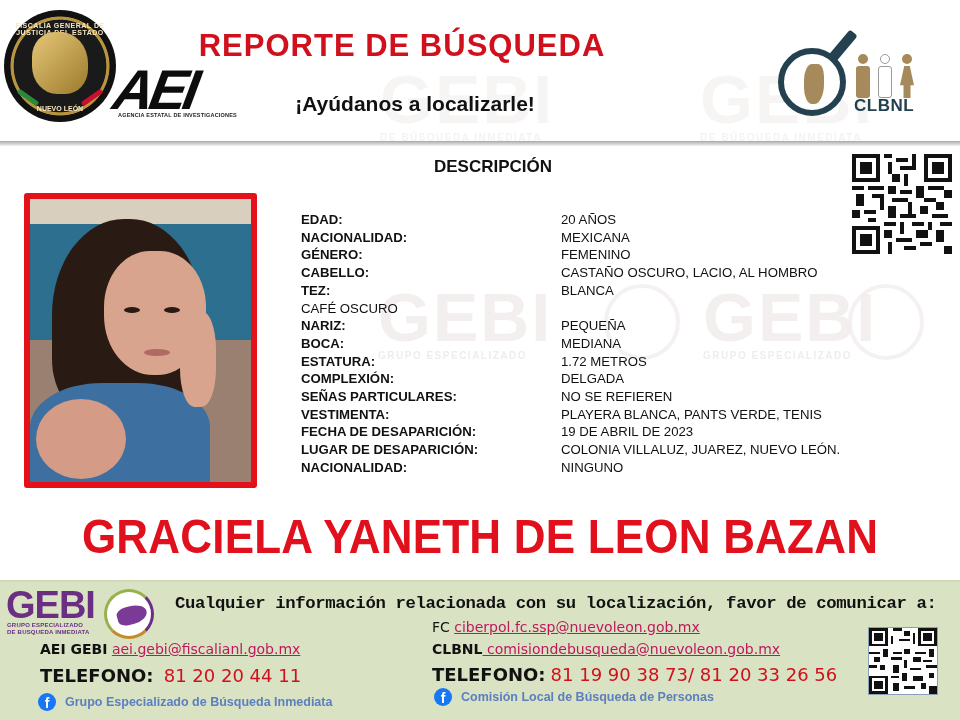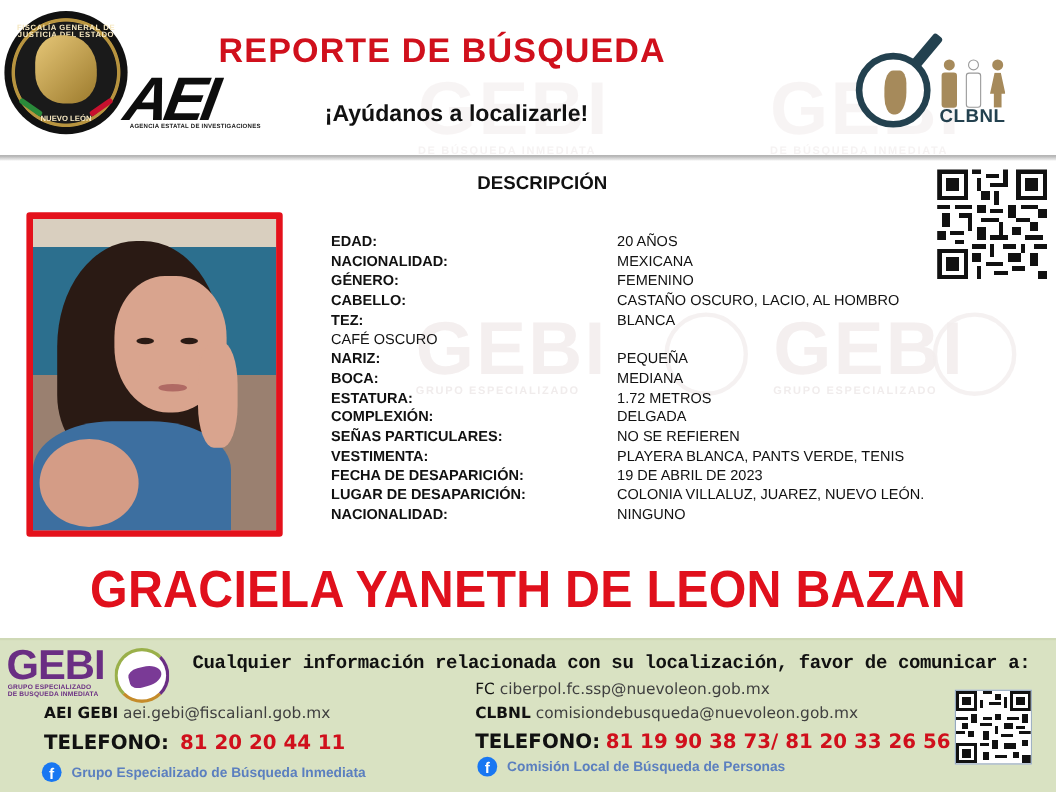--- a/index.html
+++ b/index.html
@@ -69,24 +69,24 @@
   
   .footer { position: absolute; left: 0; top: 580px; width: 960px; height: 140px; background: #d9e2c2; border-top: 2px solid #cfd9b6; z-index: 2; }
   .gebi-logo { position: absolute; left: 6px; top: 5px; width: 150px; height: 50px; }
   .gebi-word { position: absolute; left: 0; top: -2px; font-weight: 900; font-size: 38px; letter-spacing: -1px; color: #6a2e83; line-height: 40px; }
   .gebi-sub { position: absolute; left: 1px; top: 35px; font-size: 6px; font-weight: 700; color: #6a2e83; line-height: 6.5px; letter-spacing: 0.2px; }
   .gebi-ring { position: absolute; left: 98px; top: 2px; width: 50px; height: 50px; border-radius: 50%; border: 3px solid #9ab04a; border-right-color: #6a2e83; border-bottom-color: #c58b2a; background: #fff; }
   .gebi-hand { position: absolute; left: 10px; top: 14px; width: 30px; height: 18px; background: #7a3a96; border-radius: 40% 60% 60% 40%; transform: rotate(-15deg); }
 
   .f-head { position: absolute; left: 175px; top: 12px; font-family: Liberation Mono, monospace; font-weight: 700; font-size: 17.3px; color: #111; letter-spacing: -0.35px; white-space: nowrap; }
   .f-line { position: absolute; font-family: "DejaVu Sans", sans-serif; white-space: nowrap; color: #111; }
-  .f-line a, .f-link { color: #404040; }
+  .f-line a, .f-link { color: #be185d; text-decoration: underline; }
   .f-bold { font-weight: 700; }
   .f-phone-lbl { font-weight: 700; font-size: 18px; }
-  .f-phone { color: #d0101c; font-weight: 700; font-size: 18px; margin-top: 12px; }
+  .f-phone { color: #d0101c; font-weight: 400; font-size: 18px; margin-top: 12px; }
   .fb-row { position: absolute; display: flex; align-items: center; white-space: nowrap; }
   .fb-icon { width: 18px; height: 18px; border-radius: 50%; background: #1877f2; color: #fff; font-family: "Liberation Sans", sans-serif; font-weight: 700; font-size: 14px; line-height: 20px; text-align: center; margin-right: 9px; overflow: hidden; }
   .fb-text { color: #5b7fbf; font-family: "Liberation Sans", sans-serif; font-weight: 700; font-size: 12.5px; }
   .qr-bottom { left: 868px; top: 45px; width: 70px; height: 68px; border: 1px solid #8aa0b8; }
 </style>
 </head>
 <body>
 
 <div class="wm" style="left:378px;top:278px;"><span>GEBI</span><small>GRUPO ESPECIALIZADO</small></div>
 <div class="wm-ring" style="left:604px;top:284px;width:76px;height:76px;"></div>

